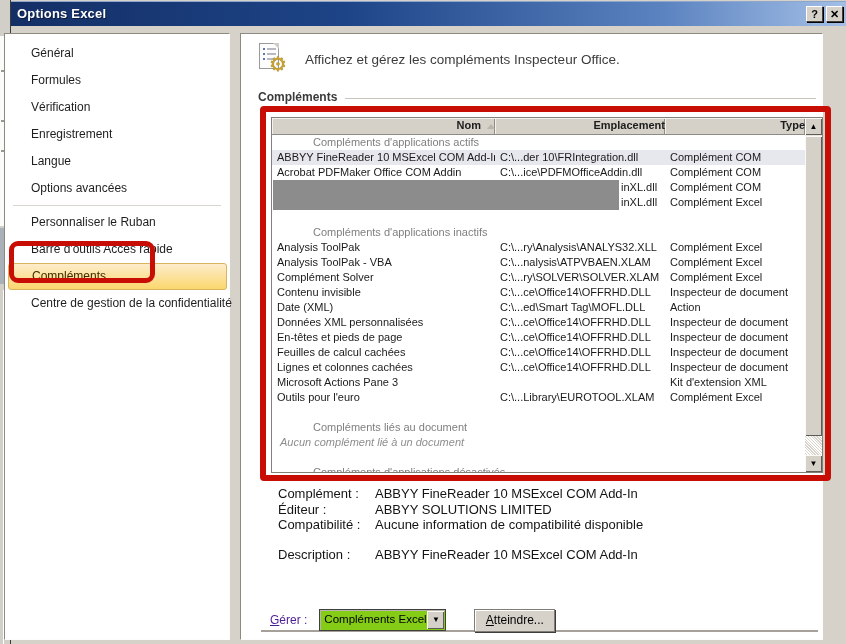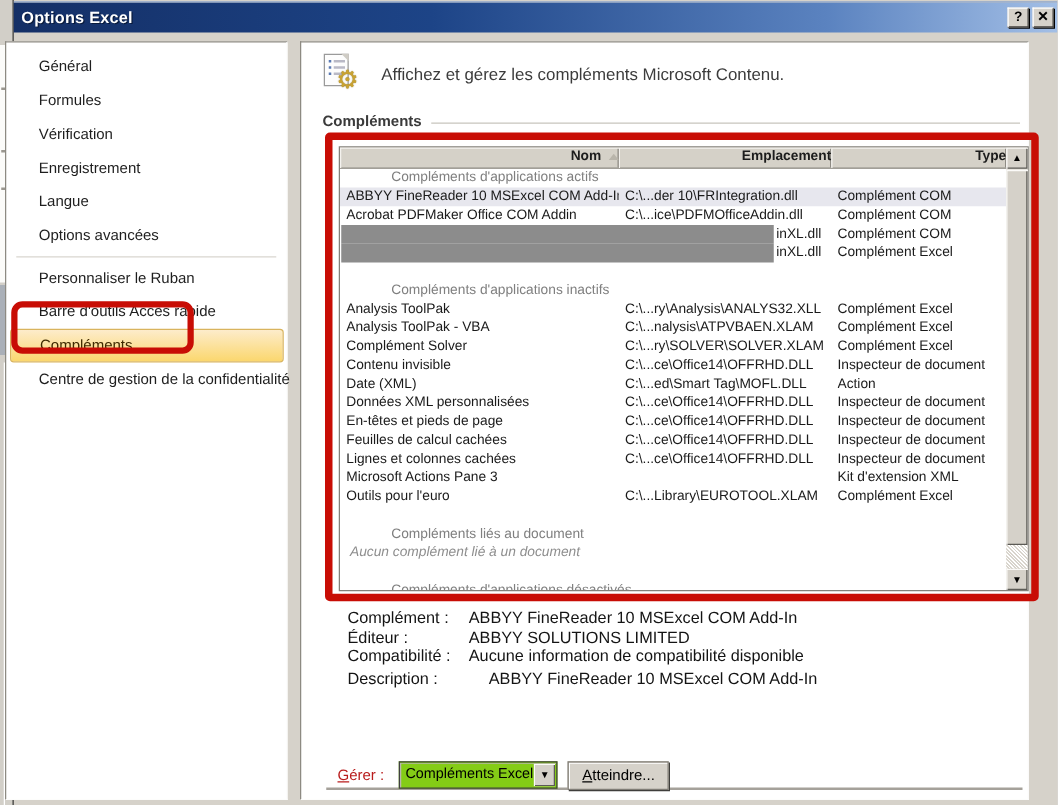--- a/index.html
+++ b/index.html
@@ -78,32 +78,32 @@
   
   .annot { position:absolute; border:6px solid #c80d05; z-index:6; pointer-events:none; }
   .annot-sidebar { left:9px; top:241px; width:146px; height:42px; border-width:5px; border-radius:9px; }
   .annot-table { left:260px; top:106px; width:571px; height:375px; border-radius:4px; }
 
   
   .details { position:absolute; left:278px; top:486px; width:540px; font-size:13px; color:#141414; z-index:2; }
   .drow { display:flex; line-height:15.5px; }
   .dlabel { width:97px; flex:0 0 97px; }
   .dvalue { white-space:nowrap; }
-  .drow.gap { margin-top:2px;gap:16px; }
+  .drow.gap { margin-top:14px; }
 
   
   .footer-line { position:absolute; left:270px; top:596px; width:557px; height:2px; background:#a5a19a; z-index:2; }
   .footer { position:absolute; left:270px; top:608px; height:24px; display:flex; align-items:center; z-index:2; }
-  .manage-label { font-size:12px; color:#b91c1c; }
+  .manage-label { font-size:12px; color:#4c1d95; }
   .u-first::first-letter { text-decoration:underline; }
   .combo { position:relative; margin-left:12px; width:127px; height:22px; background:#84cc16; border:1px solid #404040; box-shadow:inset 1px 1px 0 #b9b6af; }
   .combo-value { position:absolute; left:4px; top:3px; font-size:11.5px; color:#000; white-space:nowrap; }
   .combo-btn { position:absolute; right:1px; top:1px; width:17px; height:18px; background:#d5d1c9;
     box-shadow:inset 1px 1px 0 #fbfaf8, inset -1px -1px 0 #5c5b56; font-size:8px; text-align:center; line-height:18px; color:#000; }
-  .go-btn { margin-left:8px; width:81px; height:23px; background:#d6d2ca; border:1px solid #807d76;
+  .go-btn { margin-left:28px; width:81px; height:23px; background:#d6d2ca; border:1px solid #807d76;
     box-shadow:1px 1px 0 #3f3e3b, inset 1px 1px 0 #ffffff; font-size:12px; color:#000; text-align:center; line-height:21px; }
 
   
   .page { position:absolute; left:2px; top:0; width:20px; height:26px; background:#fdfdfd; border:1px solid #9a9a9a; }
   .page .fold { position:absolute; right:-1px; top:-1px; width:0; height:0; border-left:6px solid transparent; border-top:6px solid #cfccc5; }
   .page .li { position:absolute; left:3px; height:2px; background:#b9b9c6; }
   .page .dot { position:absolute; left:3px; width:2px; height:2px; background:#5a7ab4; }
   .gear { position:absolute; left:10px; top:10px; width:22px; height:22px; color:#c8a232; font-size:20px; line-height:22px; text-align:center;
     text-shadow:0 0 1px #8a6d14; }
 </style>
@@ -152,21 +152,21 @@
           <div class="fold"></div>
           <div class="dot" style="top:4px"></div>
             <div class="li" style="top:4px;  left:7px; width:9px"></div>
           <div class="dot" style="top:9px"></div>
             <div class="li" style="top:9px;  left:7px; width:9px"></div>
           <div class="dot" style="top:14px"></div>
             <div class="li" style="top:14px; left:7px; width:7px"></div>
         </div>
         <div class="gear">⚙</div>
       </div>
-      <div class="hdr-text">Affichez et gérez les compléments Microsoft Contenu.</div>
+      <div class="hdr-text">Affichez et gérez les compléments Inspecteur Office.</div>
     </div>
     <div class="section-label">Compléments</div>
     <div class="section-line"></div>
     <div class="footer-line" style="left:20px; width:557px;"></div>
   </div>
 
   <div class="addins-table">
     <div class="thead">
       <div class="th th-name"><span>Nom</span><span class="sort-asc"></span></div>
       <div class="th th-loc"><span>Emplacement</span></div>

